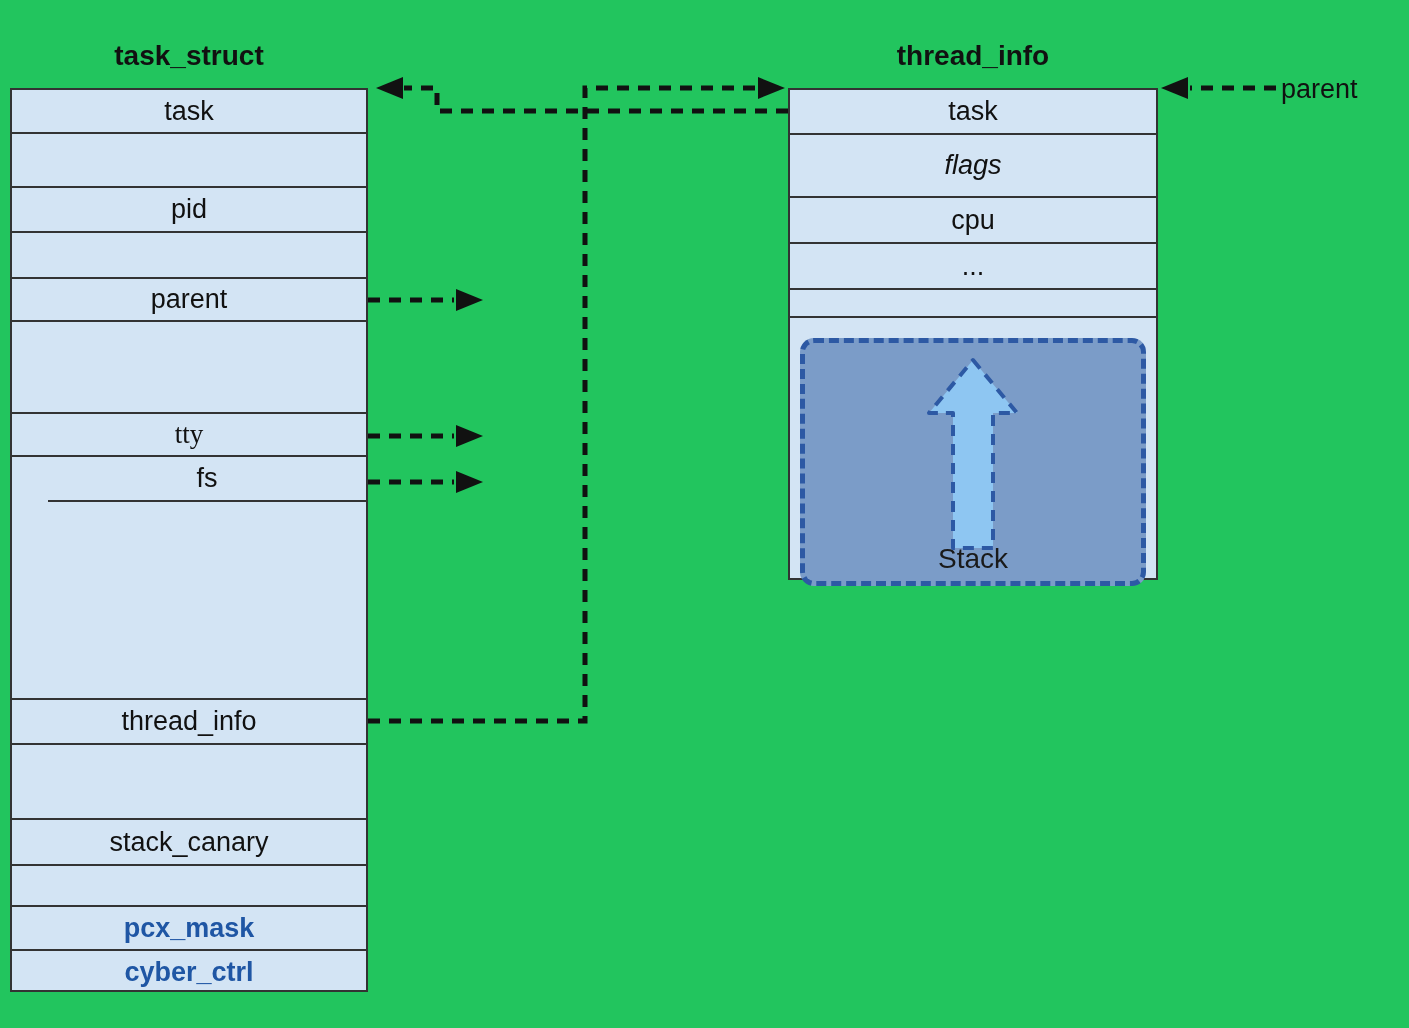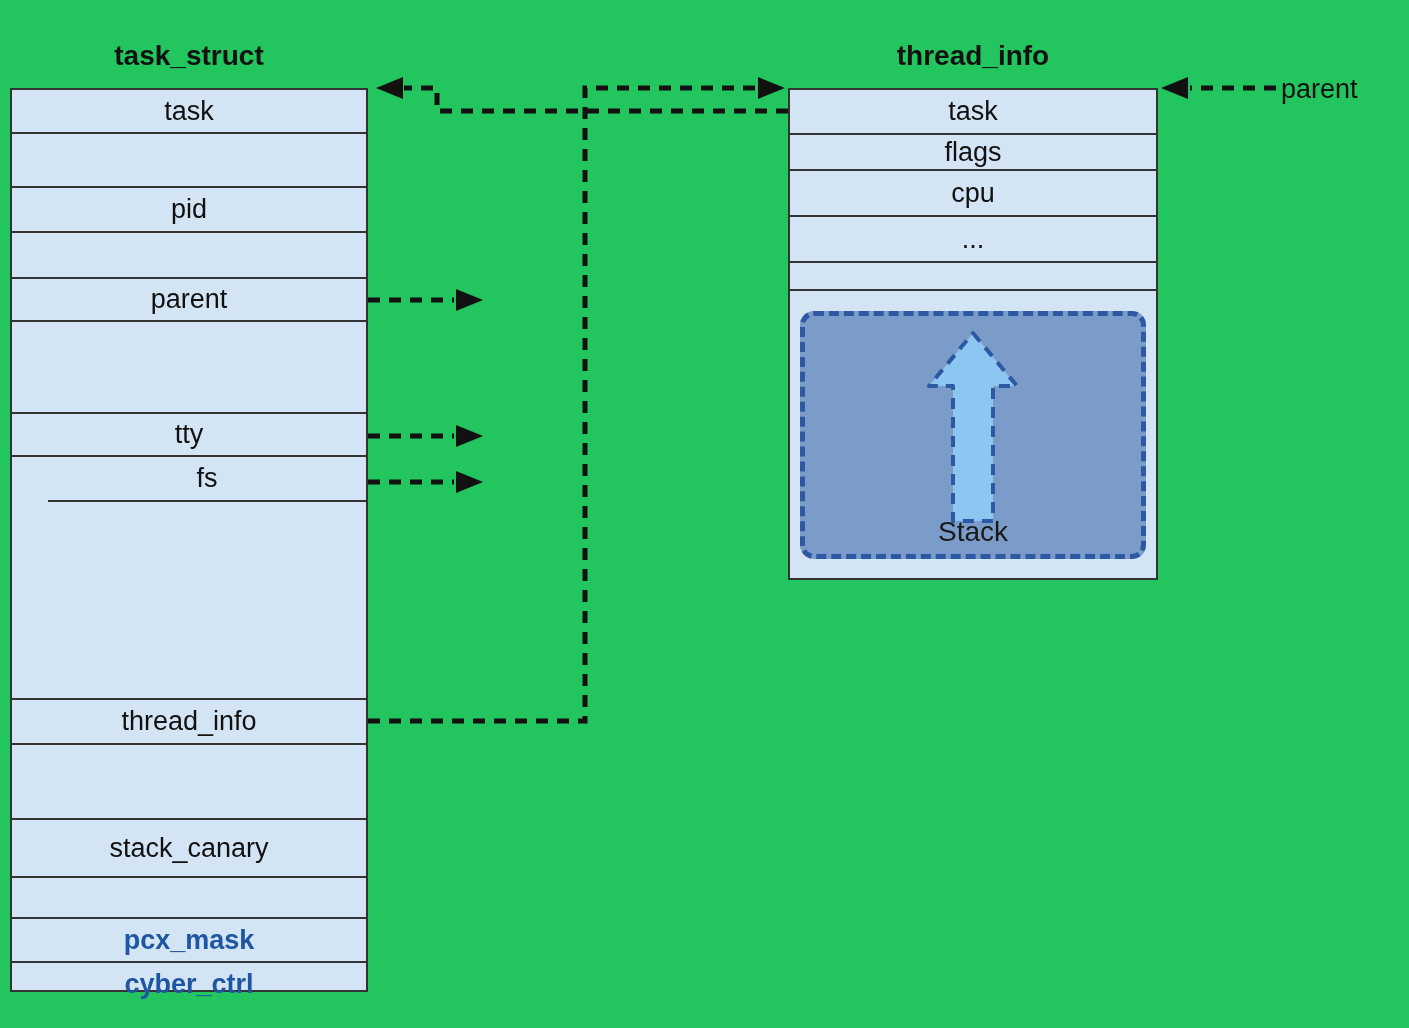--- a/index.html
+++ b/index.html
@@ -75,56 +75,56 @@
         </div>
         <div class="row" style="height: 46px;">
           <span></span>
         </div>
         <div class="row" style="height: 43px;">
           <span>parent</span>
         </div>
         <div class="row" style="height: 92px;">
           <span></span>
         </div>
-        <div class="row" style="height: 43px;">
+        <div class="row" style="height: 43px; font-family: Liberation Serif, serif;">
           <span>tty</span>
         </div>
         <div class="row" style="height: 45px; margin-left: 36px;">
           <span>fs</span>
         </div>
         <div class="row" style="height: 198px;">
           <span></span>
         </div>
         <div class="row" style="height: 45px;">
           <span>thread_info</span>
         </div>
         <div class="row" style="height: 75px;">
           <span></span>
         </div>
-        <div class="row" style="height: 58px;">
+        <div class="row" style="height: 46px;">
           <span>stack_canary</span>
         </div>
         <div class="row" style="height: 41px;">
           <span></span>
         </div>
         <div class="row hl" style="height: 44px;">
           <span>pcx_mask</span>
         </div>
         <div class="row hl" style="height: 42px;">
           <span>cyber_ctrl</span>
         </div>
       </div>
   </div>
 
   <div class="struct" style="left:788px;top:88px;width:370px;height:492px;">
     <div class="rows" id="thread-rows">
         <div class="row" style="height: 45px;">
           <span>task</span>
         </div>
-        <div class="row" style="height: 36px;">
+        <div class="row" style="height: 63px; font-style: italic;">
           <span>flags</span>
         </div>
         <div class="row" style="height: 46px;">
           <span>cpu</span>
         </div>
         <div class="row" style="height: 46px;">
           <span>...</span>
         </div>
         <div class="row" style="height: 28px;">
           <span></span>

